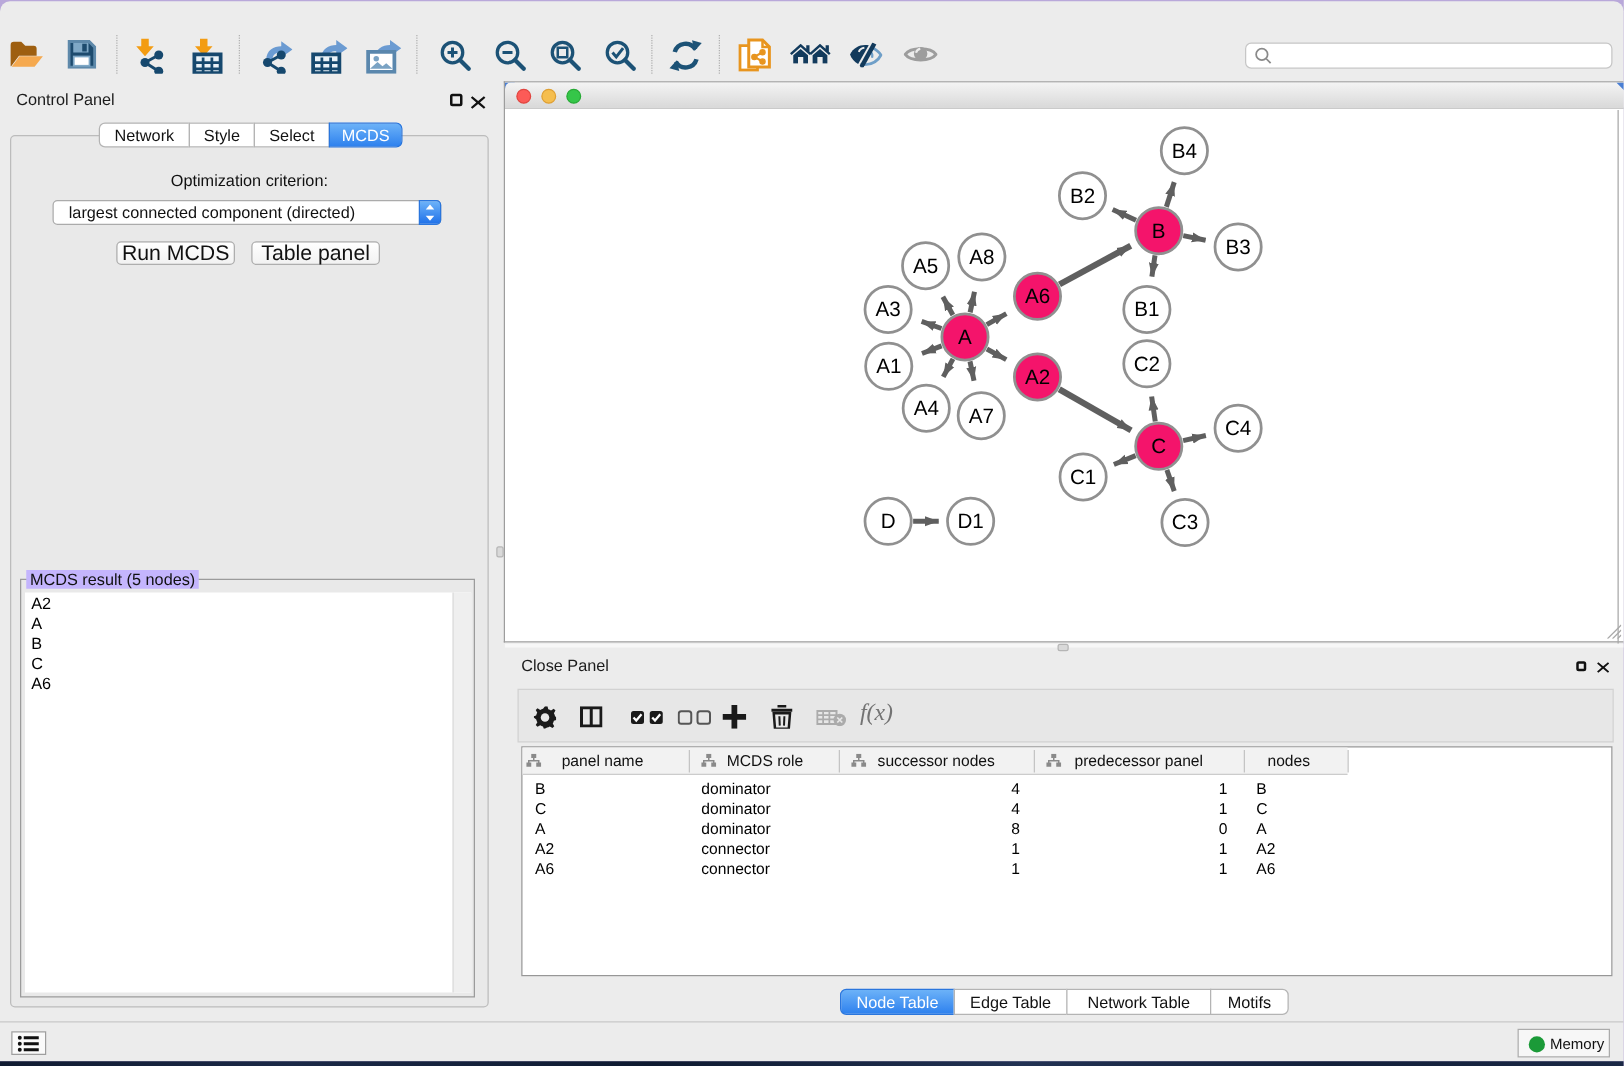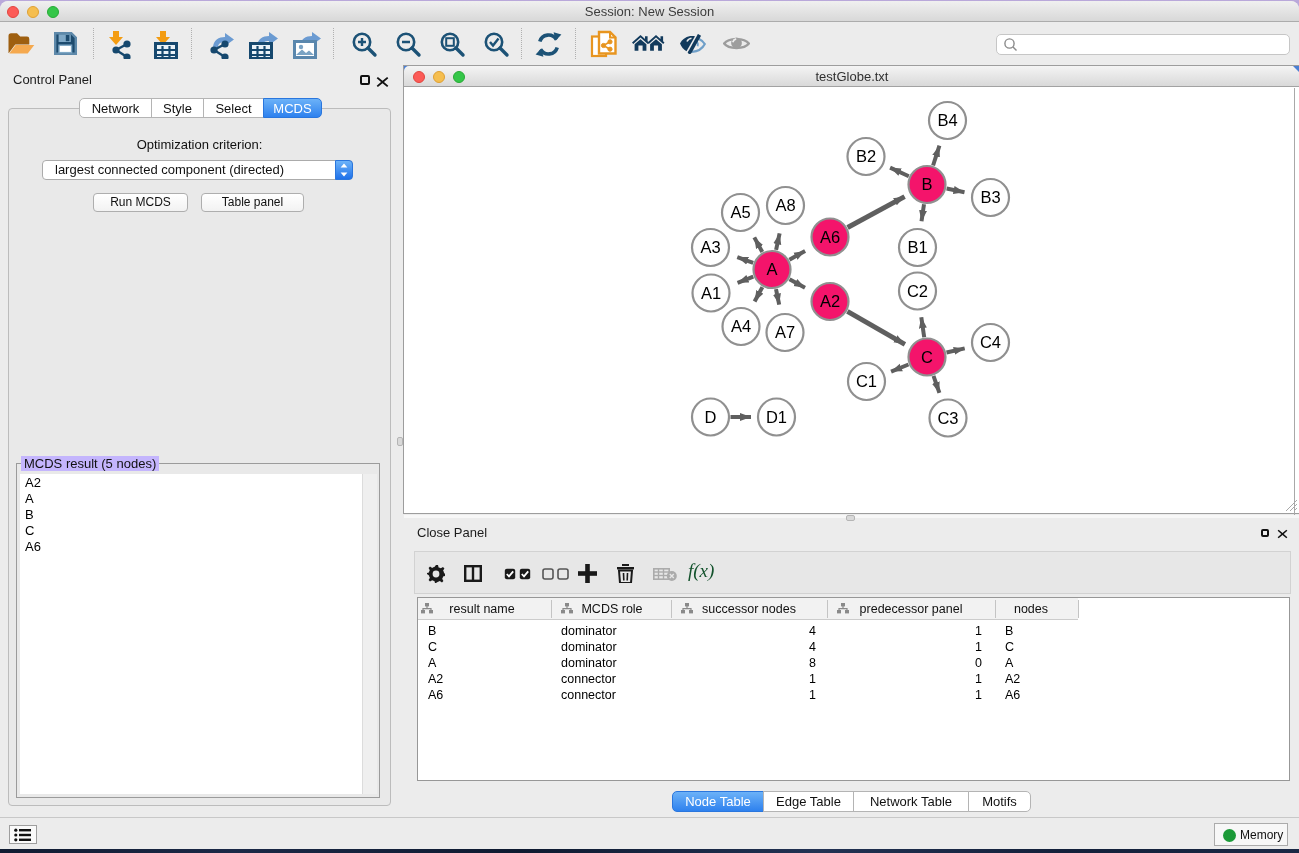--- a/index.html
+++ b/index.html
@@ -20,21 +20,21 @@
 #search{position:absolute;left:996px;top:11px;width:294px;height:21px;background:#fff;border:1px solid #c6c6c6;border-radius:5px}
 
 #cp-title{position:absolute;left:13px;top:71px;font-size:13px;color:#1c1c1c}
 .sqicon{position:absolute;width:10px;height:10px;border:2px solid #111;border-radius:2px}
 #cp-box{position:absolute;left:8px;top:107px;width:383px;height:698px;background:#e9e9e9;border:1px solid #bcbcbc;border-radius:4px}
 .tab{position:absolute;top:97px;height:20px;background:#fff;border:1px solid #b4b4b4;font-size:13px;color:#111;text-align:center;line-height:19px}
 .tab.sel{background:linear-gradient(#6cb2f8,#2e81ee);color:#fff;border-color:#2a76dd}
 #opt-label{position:absolute;left:0;top:136px;width:399px;text-align:center;font-size:13px;color:#111}
 #dropdown{position:absolute;left:42px;top:159px;width:311px;height:20px;background:#fff;border:1px solid #ababab;border-radius:4px;font-size:13px;color:#111;line-height:18px;padding-left:12px}
 #stepper{position:absolute;left:335px;top:159px;width:18px;height:20px;background:linear-gradient(#6db3f9,#1f71e9);border-radius:0 4px 4px 0;border:1px solid #2a76dd}
-.btn{position:absolute;height:19px;background:linear-gradient(#ffffff,#f2f2f2);border:1px solid #aeaeae;border-radius:4px;font-size:12px;color:#111;text-align:center;line-height:17px}
+.btn{position:absolute;height:19px;background:linear-gradient(#ffffff,#f2f2f2);border:1px solid #aeaeae;border-radius:4px;font-size:17px;color:#111;text-align:center;line-height:17px}
 #fieldset{position:absolute;left:16px;top:462px;width:364px;height:335px;border:1px solid #9b9b9b}
 #fs-legend{position:absolute;left:21px;top:455px;height:15px;line-height:15px;background:#c4b5fd;font-size:13px;color:#111;padding:0 3px}
 #mcds-list{position:absolute;left:20px;top:473px;width:357px;height:320px;background:#fff;font-size:13px;color:#000;line-height:16.1px;padding:1px 0 0 5px}
 #mcds-scroll{position:absolute;left:362px;top:473px;width:15px;height:320px;background:#efefef;border-left:1px solid #dcdcdc}
 
 #netwin{position:absolute;left:403px;top:64px;width:896px;height:449px;background:#fff;border:1px solid #9d9d9d;border-right:none}
 #nw-titlebar{position:absolute;left:0;top:0;width:896px;height:21px;background:linear-gradient(#f4f4f4,#d9d9d9);border-bottom:1px solid #a2a2a2;border-radius:5px 5px 0 0}
 #nw-titlebar .r{left:9px;background:#fc5b57;border:0.5px solid #e1453f}
 #nw-titlebar .y{left:29px;background:#f5be4f;border:0.5px solid #dfa033}
 #nw-titlebar .g{left:49px;background:#35c649;border:0.5px solid #27aa35}
@@ -53,26 +53,20 @@
 .tab2{position:absolute;top:790px;height:21px;background:#fff;border:1px solid #b4b4b4;font-size:13px;color:#111;text-align:center;line-height:20px}
 .tab2.sel{background:linear-gradient(#6cb2f8,#2e81ee);color:#fff;border-color:#2a76dd}
 
 #statussep{position:absolute;left:0;top:816px;width:1299px;height:1px;background:#c8c8c8}
 #listbtn{position:absolute;left:9px;top:824px;width:28px;height:19px;background:#fafafa;border:1px solid #9e9e9e}
 #membtn{position:absolute;left:1214px;top:822px;width:74px;height:23px;background:#f7f7f7;border:1px solid #ababab;font-size:12px;color:#111}
 #memdot{position:absolute;left:8px;top:5px;width:13px;height:13px;border-radius:50%;background:#1b9a38}
 </style></head>
 <body>
 <div id="app">
-  <div id="titlebar">
-    <div class="tl r"></div>
-      <div class="tl y" style="left:27px;background:#f5be4f"></div>
-      <div class="tl g"></div>
-    <div id="maintitle">Session: New Session</div>
-  </div>
   <div id="toolbar">
     <svg class="ticon" style="left:6px;top:9px" width="30" height="24" viewBox="0 0 30 24">
         <path d="M2.5,21 L2.5,3.9 Q2.5,1.3 5.1,1.3 L11,1.3 L14.2,4.6 L21,4.6 Q23.3,4.6 23.3,7 L23.3,12.5 L9.2,12.5 L2.9,21 Z" fill="#9e5f10"></path>
         <path d="M9.6,12.9 L28.3,12.9 L21.7,21.4 L3.3,21.4 Z" fill="#f5a94f"></path>
       </svg>
 <svg class="ticon" style="left:54px;top:9px" width="23" height="23" viewBox="0 0 23 23">
         <path d="M1.2,1.2 L17.3,1.2 L21.8,5.7 L21.8,21.8 L1.2,21.8 Z" fill="#1d4b6e" stroke="#5e89aa" stroke-width="2.4"></path>
         <rect x="4.6" y="2.4" width="12.2" height="7.6" fill="#7fa8c6"></rect>
         <rect x="11.8" y="3" width="3.6" height="6.2" fill="#1d4b6e"></rect>
         <rect x="5" y="13.2" width="12.6" height="7.4" fill="#ffffff" stroke="#7fa8c6" stroke-width="1.4"></rect>
@@ -236,21 +230,20 @@
   <div id="mcds-scroll"></div>
 
   <div id="netwin">
     <svg style="position:absolute;left:0;top:0" width="8" height="8" viewBox="0 0 8 8">
         <path d="M0,0 L8,0 L0,8 Z" fill="#4a7fd4"></path>
       </svg>
       <div id="nw-titlebar">
       <div class="tl r"></div>
         <div class="tl y"></div>
         <div class="tl g"></div>
-      <div id="nw-title">testGlobe.txt</div>
     </div>
     <svg id="graph" width="895" height="426" viewBox="0 0 895 426">
 <defs>
           <marker id="arr" viewBox="0 0 11 9" refX="11" refY="4.5" markerWidth="11" markerHeight="9" orient="auto" markerUnits="userSpaceOnUse">
             <path d="M0,0.5 L11,4.5 L0,8.5 Z" fill="#5f5f5f"></path>
           </marker>
         </defs>
 <g stroke="#5f5f5f">
           <line x1="349.3" y1="190.7" x2="333.6" y2="196.8" stroke-width="4" marker-end="url(#arr)"></line>
           <line x1="349.2" y1="176.8" x2="333.3" y2="171.1" stroke-width="4" marker-end="url(#arr)"></line>
@@ -378,21 +371,21 @@
       </svg>
 <svg style="position:absolute;left:238px;top:16px" width="24" height="13" viewBox="0 0 24 13">
         <rect x="0.8" y="0.8" width="15.4" height="10.4" fill="none" stroke="#ababab" stroke-width="1.6"></rect>
         <line x1="1" y1="4" x2="16" y2="4" stroke="#ababab" stroke-width="1.4"></line>
         <line x1="1" y1="7.5" x2="16" y2="7.5" stroke="#ababab" stroke-width="1.4"></line>
         <line x1="5.5" y1="1" x2="5.5" y2="11" stroke="#ababab" stroke-width="1.4"></line>
         <line x1="10.5" y1="1" x2="10.5" y2="11" stroke="#ababab" stroke-width="1.4"></line>
         <circle cx="18.8" cy="8" r="5" fill="#ababab"></circle>
         <path d="M16.8,6 L20.8,10 M20.8,6 L16.8,10" stroke="#e7e7e7" stroke-width="1.4"></path>
       </svg>
-<div style="position:absolute;left:273px;top:8px;font:italic 19px 'Liberation Serif',serif;color:#14532d">f(x)</div>
+<div style="position:absolute;left:273px;top:8px;font:italic 19px 'Liberation Serif',serif;color:#737373">f(x)</div>
   </div>
   <div id="tp-table">
     <div id="tp-header">
       <div class="hsep" style="left:133px"></div>
 <div class="hsep" style="left:253px"></div>
 <div class="hsep" style="left:409px"></div>
 <div class="hsep" style="left:577px"></div>
 <div class="hsep" style="left:660px"></div>
 <svg width="12" height="11" viewBox="0 0 12 11" style="position:absolute;top:5px;left:3px">
           <g fill="#8a8a8a">
@@ -419,21 +412,21 @@
           </g>
         </svg>
 <svg width="12" height="11" viewBox="0 0 12 11" style="position:absolute;top:5px;left:419px">
           <g fill="#8a8a8a">
             <rect x="4" y="0" width="4" height="3.4"></rect>
             <rect x="0" y="7" width="4" height="3.4"></rect>
             <rect x="8" y="7" width="4" height="3.4"></rect>
             <path d="M5.4,3 L5.4,5 L1.4,5 L1.4,7.5 L2.6,7.5 L2.6,6.2 L9.4,6.2 L9.4,7.5 L10.6,7.5 L10.6,5 L6.6,5 L6.6,3 Z"></path>
           </g>
         </svg>
-<div class="hlabel" style="left:-6px;width:140px">result name</div>
+<div class="hlabel" style="left:-6px;width:140px">panel name</div>
 <div class="hlabel" style="left:124px;width:140px">MCDS role</div>
 <div class="hlabel" style="left:261px;width:140px">successor nodes</div>
 <div class="hlabel" style="left:423px;width:140px">predecessor panel</div>
 <div class="hlabel" style="left:543px;width:140px">nodes</div>
     </div>
     <div class="cell" style="left:10px;top:25.5px">B</div>
 <div class="cell" style="left:143px;top:25.5px">dominator</div>
 <div class="cell" style="left:298px;top:25.5px;width:100px;text-align:right">4</div>
 <div class="cell" style="left:464px;top:25.5px;width:100px;text-align:right">1</div>
 <div class="cell" style="left:587px;top:25.5px">B</div>

